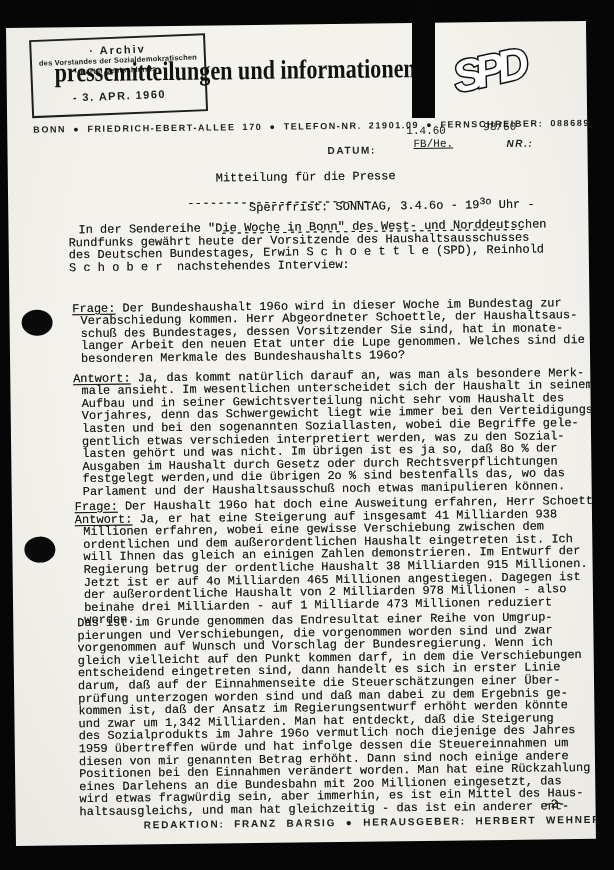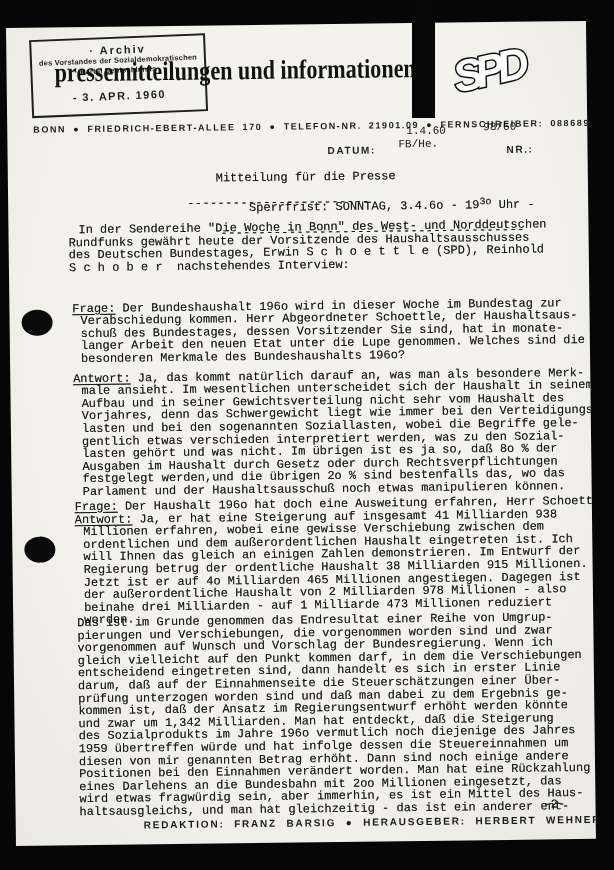--- a/index.html
+++ b/index.html
@@ -55,27 +55,27 @@
   
   .address{
     position:absolute;left:26px;top:97px;
     font-size:9px;font-weight:bold;letter-spacing:1.6px;word-spacing:3px;
     color:#1c1c1c;white-space:nowrap;
   }
   .smalllabel{
     position:absolute;font-size:10px;font-weight:bold;letter-spacing:1.6px;color:#222;
   }
   .datum-label{left:320px;top:121px;}
-  .nr-label{left:499px;top:122px;}
+  .nr-label{left:499px;top:116px;font-style:italic;}
   .typed{
     position:absolute;font-family:"Liberation Mono", monospace;
     font-size:11px;color:#151515;white-space:pre;
   }
   .typed-date{left:399px;top:102px;}
-  .typed-ref{left:391px;top:115px;}
+  .typed-ref{left:406px;top:115px;text-decoration:underline;}
   .typed-nr{left:476px;top:99px;}
   
   .tw{
     position:absolute;
     font-family:"Liberation Mono", monospace;
     font-size:12px;line-height:12.6px;
     color:#161616;white-space:pre;
     text-shadow:0 0 0.6px rgba(20,20,20,0.55);
   }
   .mitteilung{left:179px;top:134px;}

